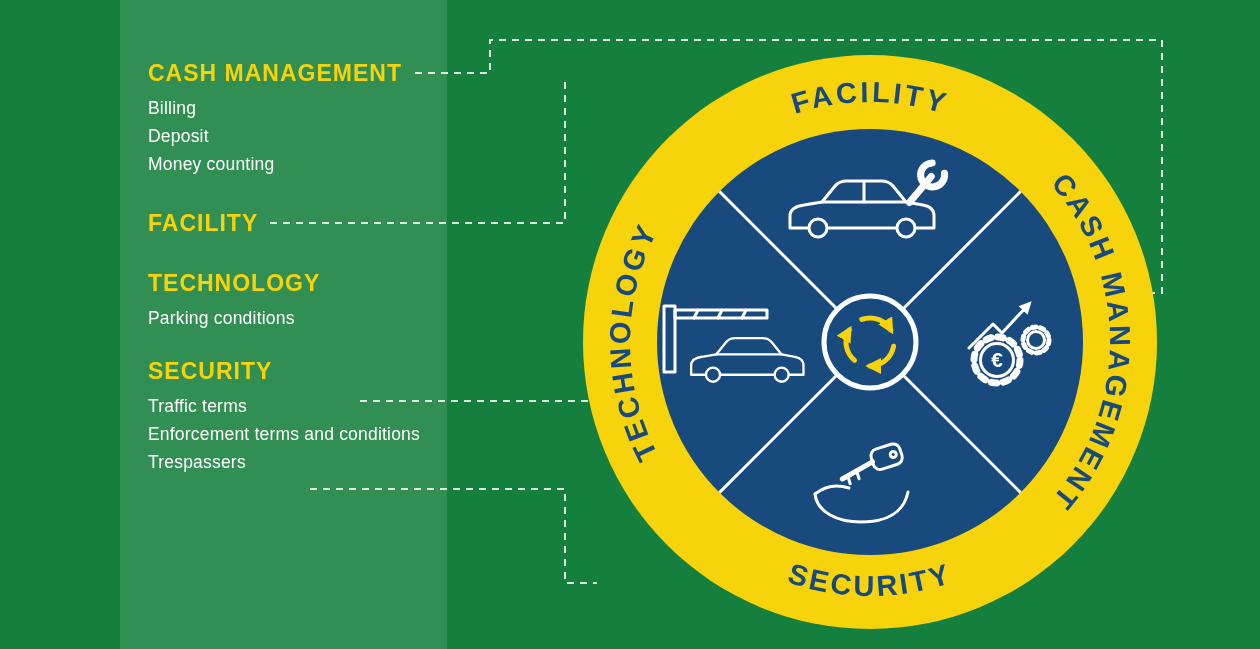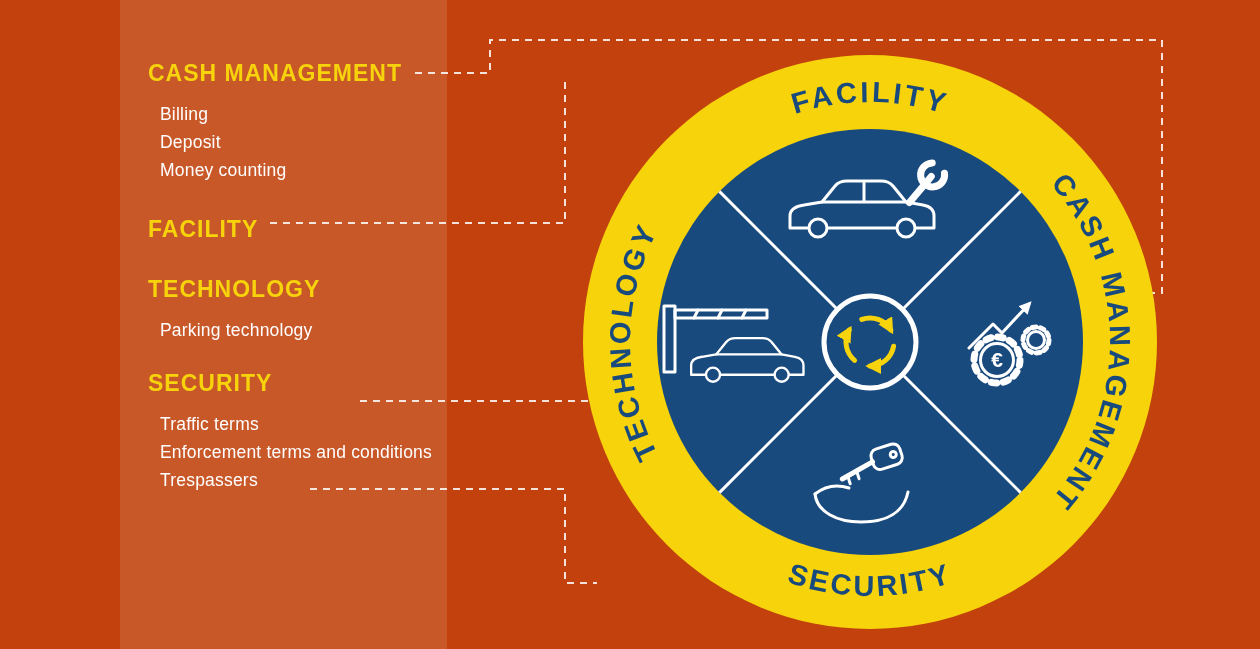--- a/index.html
+++ b/index.html
@@ -1,33 +1,33 @@
 <!DOCTYPE html>
 <html><head>
 <meta charset="utf-8">
 <style>
   html,body { margin:0; padding:0; background:#0e3a68; }
   .stage {
     position:relative; width:1260px; height:649px; overflow:hidden;
-    background:#c2410c;
+    background:#15803d;
     font-family:"Liberation Sans","DejaVu Sans",sans-serif;
   }
   .side-panel {
     position:absolute; left:120px; top:0; width:327px; height:649px;
     background:rgba(255,255,255,0.12);
   }
   .sections { position:absolute; left:148px; top:58px; width:340px; }
   .side-sec { margin:0; }
   .side-sec + .side-sec { margin-top:30px; }
   .side-sec.sec-4 { margin-top:24px; }
   .sec-title {
     margin:0 0 6px 0; color:#F6D30B; font-size:23px; font-weight:700;
     letter-spacing:1px; line-height:30px;
   }
-  .sec-items { list-style:none; margin:12px; padding:0; }
+  .sec-items { list-style:none; margin:0; padding:0; }
   .sec-items li {
     color:#FFFFFF; font-size:17.5px; line-height:28px; letter-spacing:0.2px;
   }
   .connectors, .wheel-svg { position:absolute; pointer-events:none; }
   .connectors { left:0; top:0; }
   .connectors path {
     fill:none; stroke:rgba(255,255,255,0.85); stroke-width:2;
     stroke-dasharray:7 6;
   }
   .wheel-svg { left:580px; top:52px; }
@@ -60,21 +60,21 @@
       </ul>
     </section>
 
     <section class="side-sec sec-2">
       <h2 class="sec-title">FACILITY</h2>
     </section>
 
     <section class="side-sec sec-3">
       <h2 class="sec-title">TECHNOLOGY</h2>
       <ul class="sec-items">
-        <li>Parking technology</li>
+        <li>Parking conditions</li>
       </ul>
     </section>
 
     <section class="side-sec sec-4">
       <h2 class="sec-title">SECURITY</h2>
       <ul class="sec-items">
         <li>Traffic terms</li>
         <li>Enforcement terms and conditions</li>
         <li>Trespassers</li>
       </ul>

